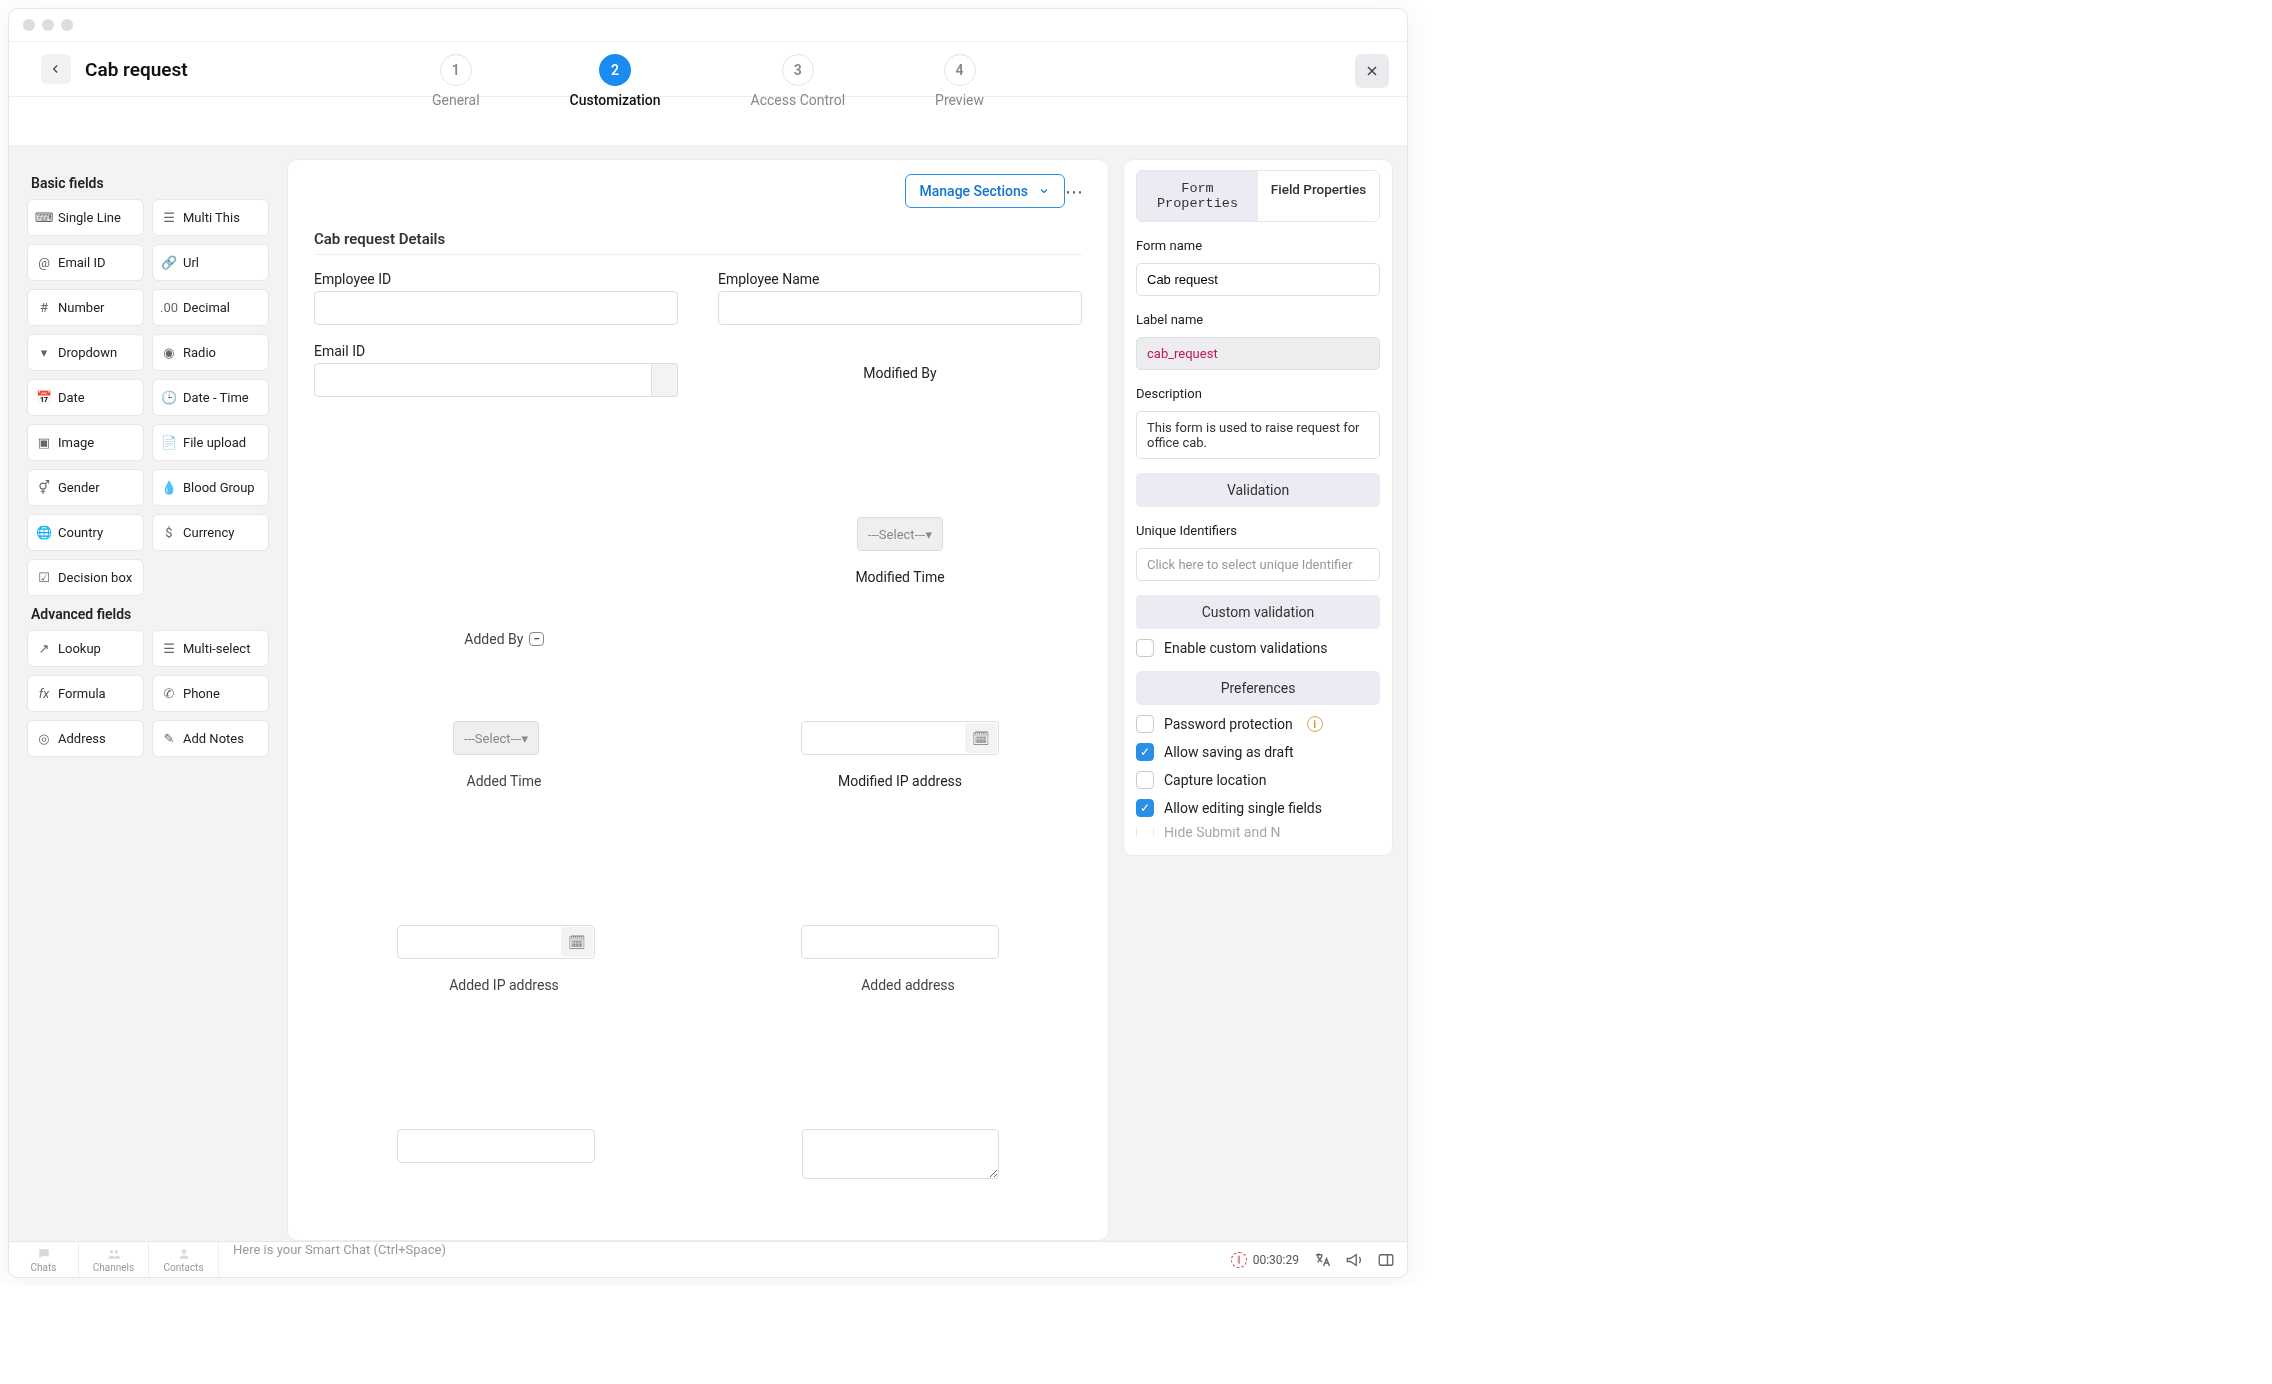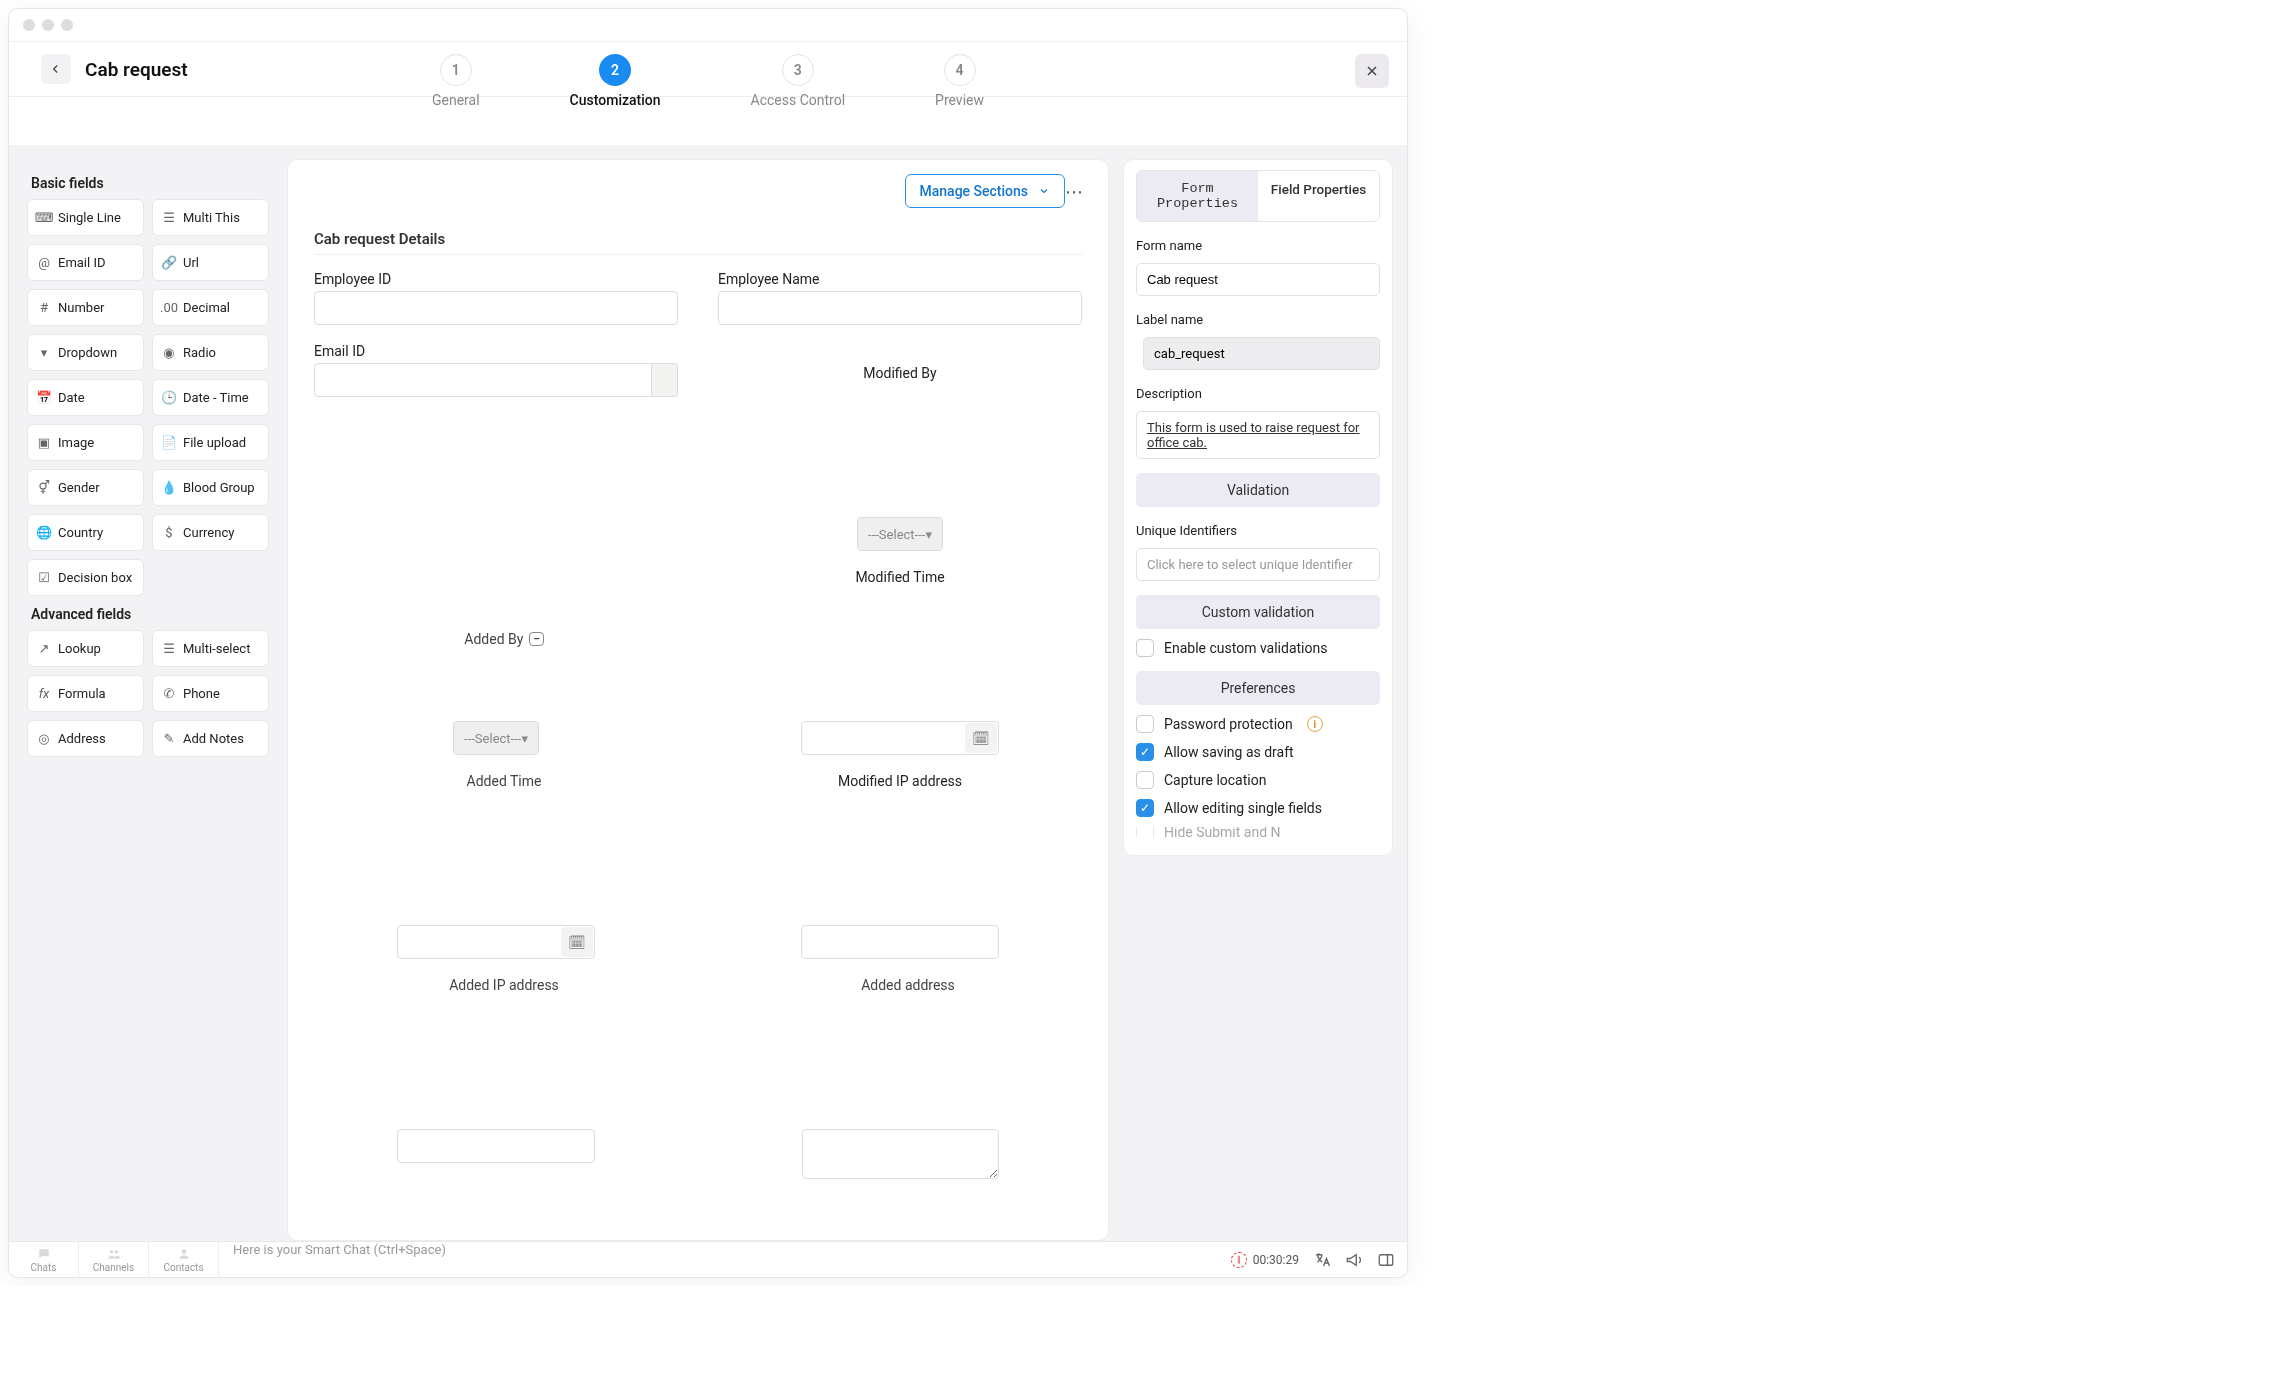--- a/index.html
+++ b/index.html
@@ -155,22 +155,22 @@
   }
   .right-tab {
     flex:1; text-align:center; padding:10px 4px; font-size:13.5px; font-weight:500; color:#333; cursor:pointer;
     background:#fff;
   }
   .right-tab.active { background:#ecebf4;font-family:Liberation Mono, monospace;}
   .right-label { font-size:13px; color:#222; margin-top:6px;}
   .right-input, .right-textarea, .right-readonly, .right-placeholder {
     border:1px solid #e0e0e3; border-radius:5px; padding:8px 10px; font-size:13px;
   }
-  .right-readonly { background:#edecef; color:#000000;margin-left:7px;}
-  .right-textarea { min-height:48px;text-decoration:underline;}
+  .right-readonly { background:#edecef; color:#be185d;}
+  .right-textarea { min-height:48px;}
   .right-placeholder { color:#999;}
   .section-head {
     background:#ecebf4; border-radius:5px; padding:9px 10px; font-size:14px; color:#333;
     margin-top:4px;
     text-align:center;
   }
   .chk-row { display:flex; align-items:center; gap:10px; font-size:14px; color:#222;}
   .chk {
     width:18px; height:18px; border-radius:4px; border:1.5px solid #c9c9ce; display:flex;align-items:center;justify-content:center;
     cursor:pointer; font-size:12px; line-height:1;

